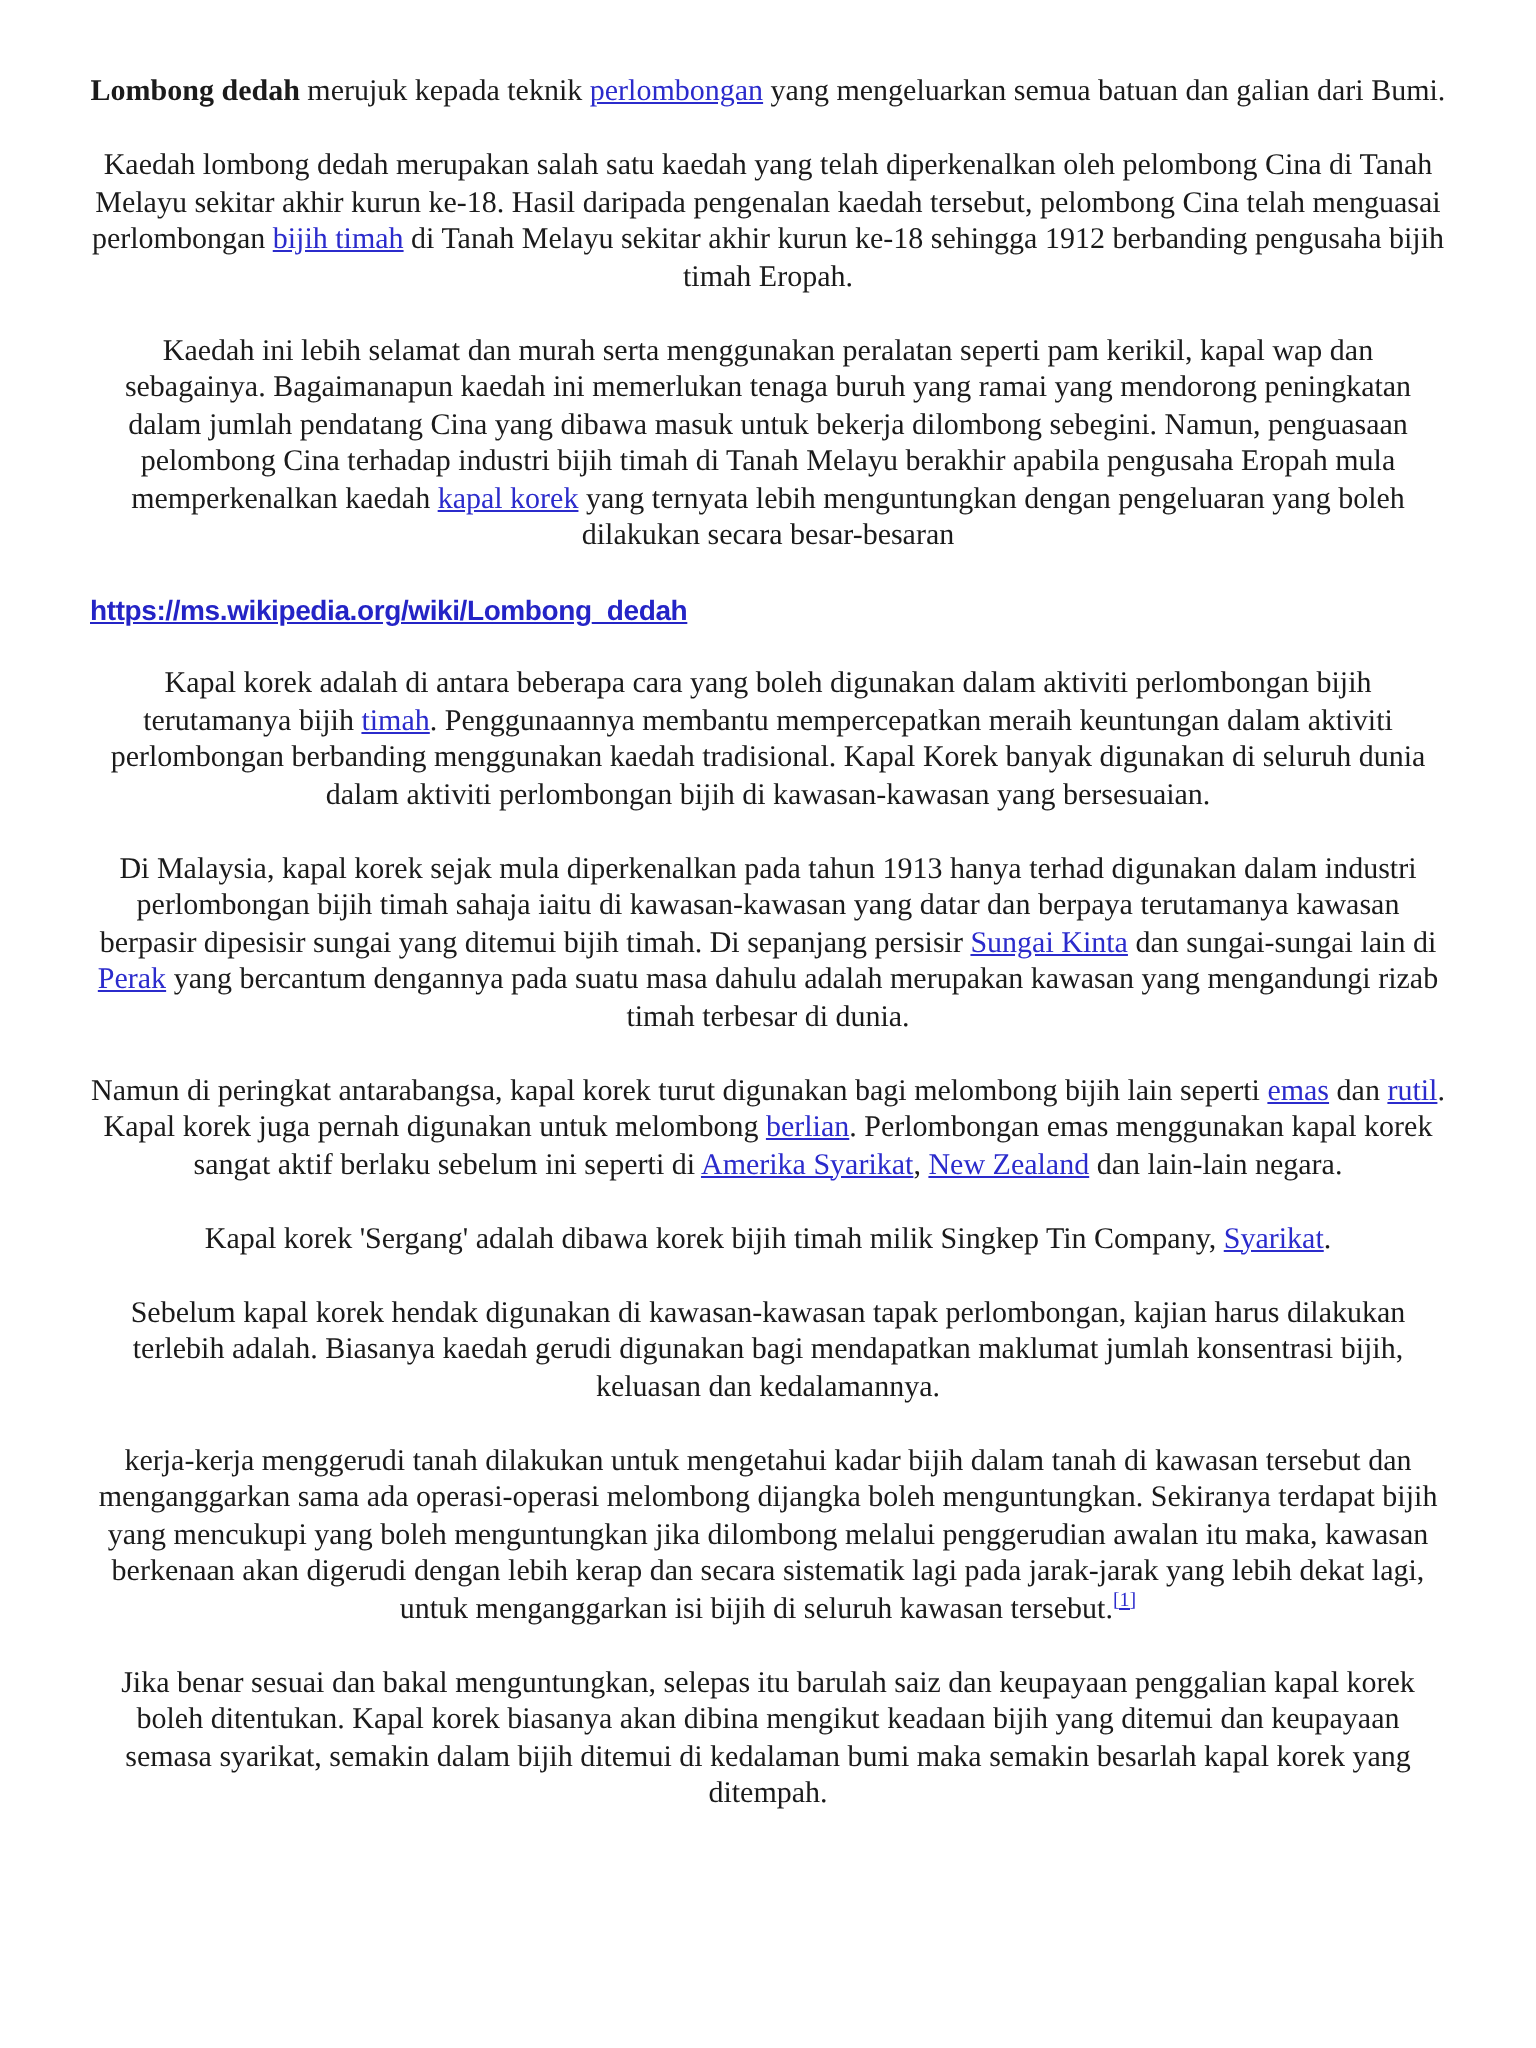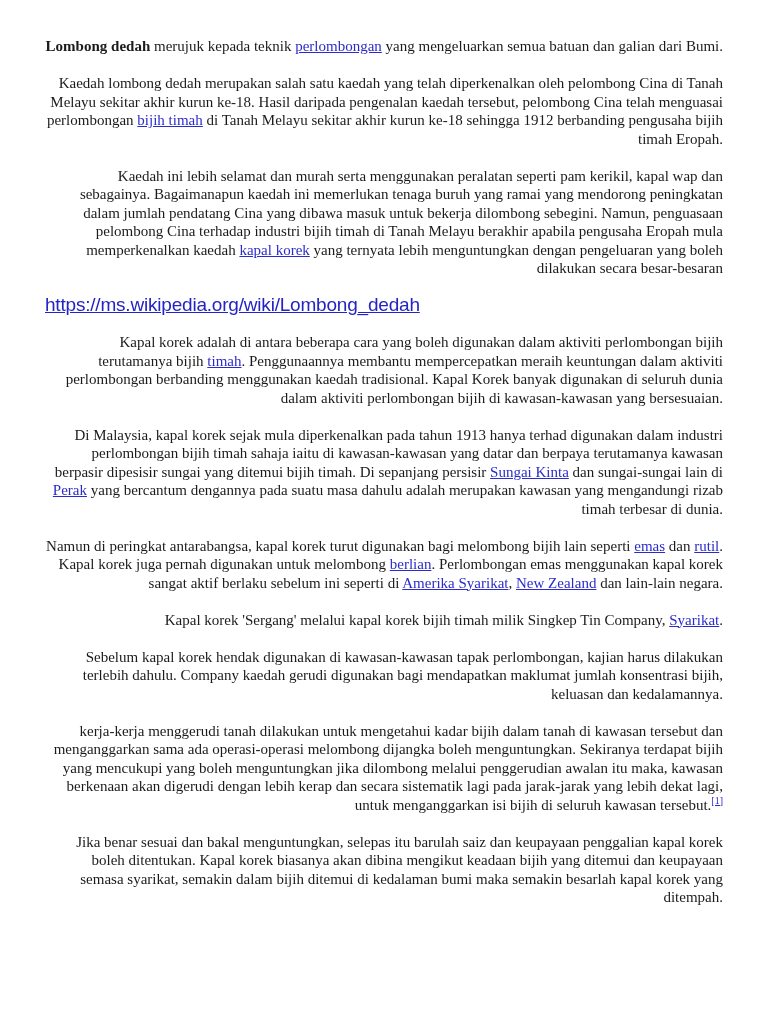--- a/index.html
+++ b/index.html
@@ -14,35 +14,35 @@
     background: #ffffff;
     padding: 37px 45px 0 45px;
     color: #1b1b1b;
     font-family: "Liberation Serif", serif;
     overflow: hidden;
   }
   .para {
     margin: 0 0 18.5px 0;
     font-size: 15px;
     line-height: 18.5px;
-    text-align: right;
+    text-align: center;
   }
   .para .bold {
     font-weight: bold;
   }
   a.wikilink {
     color: #2b2bcc;
     text-decoration: underline;
     cursor: pointer;
   }
   .url-line {
     margin: 0 0 18.5px 0;
     font-family: "Liberation Sans", sans-serif;
-    font-size: 19px;
-    font-weight: normal;
+    font-size: 14px;
+    font-weight: bold;
     letter-spacing: -0.2px;
     line-height: 18.5px;
   }
   .url-line a.wikilink {
     color: #2424c6;
   }
   sup.fnref {
     font-size: 10px;
     line-height: 0;
     vertical-align: super;
@@ -58,18 +58,18 @@
 
 <div class="page">
   <div id="doc-body">
       <p class="para"><span class="bold">Lombong dedah</span><span> merujuk kepada teknik </span><a class="wikilink">perlombongan</a><span> yang mengeluarkan semua batuan dan galian dari Bumi.</span></p>
       <p class="para"><span>Kaedah lombong dedah merupakan salah satu kaedah yang telah diperkenalkan oleh pelombong Cina di Tanah Melayu sekitar akhir kurun ke-18. Hasil daripada pengenalan kaedah tersebut, pelombong Cina telah menguasai perlombongan </span><a class="wikilink">bijih timah</a><span> di Tanah Melayu sekitar akhir kurun ke-18 sehingga 1912 berbanding pengusaha bijih timah Eropah.</span></p>
       <p class="para"><span>Kaedah ini lebih selamat dan murah serta menggunakan peralatan seperti pam kerikil, kapal wap dan sebagainya. Bagaimanapun kaedah ini memerlukan tenaga buruh yang ramai yang mendorong peningkatan dalam jumlah pendatang Cina yang dibawa masuk untuk bekerja dilombong sebegini. Namun, penguasaan pelombong Cina terhadap industri bijih timah di Tanah Melayu berakhir apabila pengusaha Eropah mula memperkenalkan kaedah </span><a class="wikilink">kapal korek</a><span> yang ternyata lebih menguntungkan dengan pengeluaran yang boleh dilakukan secara besar-besaran</span></p>
       <p class="url-line"><a class="wikilink">https://ms.wikipedia.org/wiki/Lombong_dedah</a></p>
       <p class="para"><span>Kapal korek adalah di antara beberapa cara yang boleh digunakan dalam aktiviti perlombongan bijih terutamanya bijih </span><a class="wikilink">timah</a><span>. Penggunaannya membantu mempercepatkan meraih keuntungan dalam aktiviti perlombongan berbanding menggunakan kaedah tradisional. Kapal Korek banyak digunakan di seluruh dunia dalam aktiviti perlombongan bijih di kawasan-kawasan yang bersesuaian.</span></p>
       <p class="para"><span>Di Malaysia, kapal korek sejak mula diperkenalkan pada tahun 1913 hanya terhad digunakan dalam industri perlombongan bijih timah sahaja iaitu di kawasan-kawasan yang datar dan berpaya terutamanya kawasan berpasir dipesisir sungai yang ditemui bijih timah. Di sepanjang persisir </span><a class="wikilink">Sungai Kinta</a><span> dan sungai-sungai lain di </span><a class="wikilink">Perak</a><span> yang bercantum dengannya pada suatu masa dahulu adalah merupakan kawasan yang mengandungi rizab timah terbesar di dunia.</span></p>
       <p class="para"><span>Namun di peringkat antarabangsa, kapal korek turut digunakan bagi melombong bijih lain seperti </span><a class="wikilink">emas</a><span> dan </span><a class="wikilink">rutil</a><span>. Kapal korek juga pernah digunakan untuk melombong </span><a class="wikilink">berlian</a><span>. Perlombongan emas menggunakan kapal korek sangat aktif berlaku sebelum ini seperti di </span><a class="wikilink">Amerika Syarikat</a><span>, </span><a class="wikilink">New Zealand</a><span> dan lain-lain negara.</span></p>
-      <p class="para"><span>Kapal korek 'Sergang' melalui kapal korek bijih timah milik Singkep Tin Company, </span><a class="wikilink">Syarikat</a><span>.</span></p>
-      <p class="para"><span>Sebelum kapal korek hendak digunakan di kawasan-kawasan tapak perlombongan, kajian harus dilakukan terlebih dahulu. Company kaedah gerudi digunakan bagi mendapatkan maklumat jumlah konsentrasi bijih, keluasan dan kedalamannya.</span></p>
+      <p class="para"><span>Kapal korek 'Sergang' adalah dibawa korek bijih timah milik Singkep Tin Company, </span><a class="wikilink">Syarikat</a><span>.</span></p>
+      <p class="para"><span>Sebelum kapal korek hendak digunakan di kawasan-kawasan tapak perlombongan, kajian harus dilakukan terlebih adalah. Biasanya kaedah gerudi digunakan bagi mendapatkan maklumat jumlah konsentrasi bijih, keluasan dan kedalamannya.</span></p>
       <p class="para"><span>kerja-kerja menggerudi tanah dilakukan untuk mengetahui kadar bijih dalam tanah di kawasan tersebut dan menganggarkan sama ada operasi-operasi melombong dijangka boleh menguntungkan. Sekiranya terdapat bijih yang mencukupi yang boleh menguntungkan jika dilombong melalui penggerudian awalan itu maka, kawasan berkenaan akan digerudi dengan lebih kerap dan secara sistematik lagi pada jarak-jarak yang lebih dekat lagi, untuk menganggarkan isi bijih di seluruh kawasan tersebut.</span><sup class="fnref"><a>[1]</a></sup></p>
       <p class="para"><span>Jika benar sesuai dan bakal menguntungkan, selepas itu barulah saiz dan keupayaan penggalian kapal korek boleh ditentukan. Kapal korek biasanya akan dibina mengikut keadaan bijih yang ditemui dan keupayaan semasa syarikat, semakin dalam bijih ditemui di kedalaman bumi maka semakin besarlah kapal korek yang ditempah.</span></p>
     </div>
 </div>
 
 </body></html>

